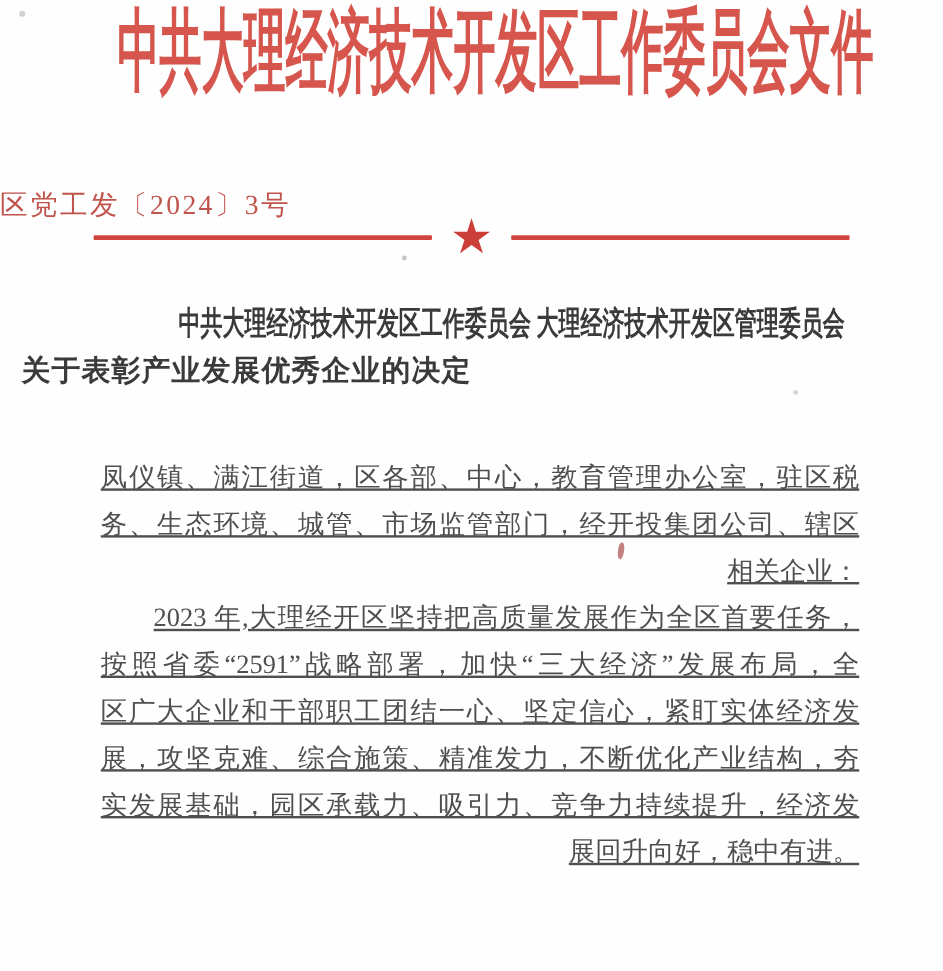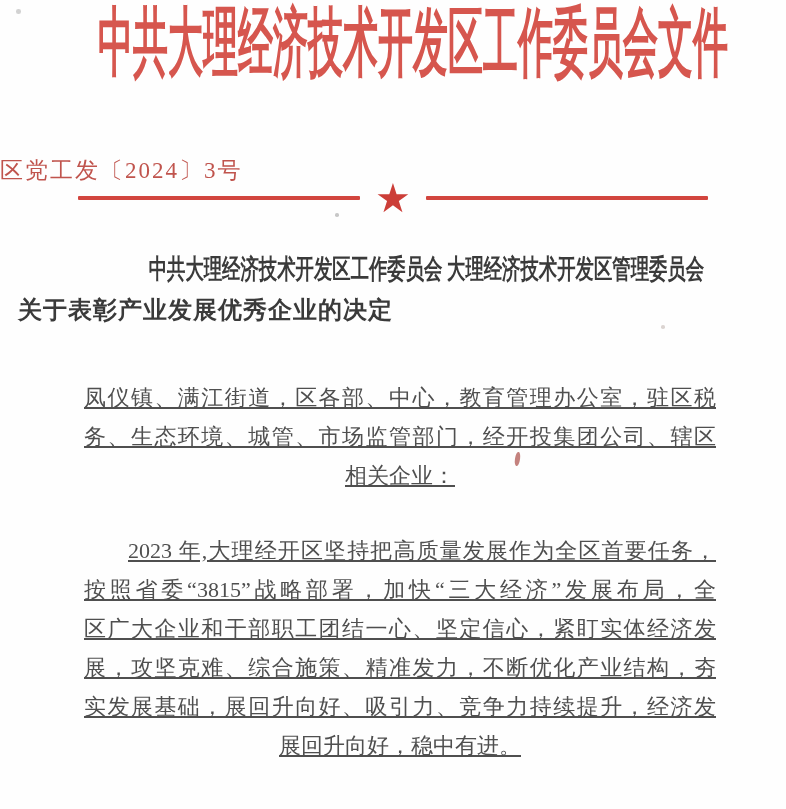--- a/index.html
+++ b/index.html
@@ -56,28 +56,28 @@
     margin-top:6px;font-size:24px;line-height:38px;font-weight:bold;
     letter-spacing:1px;white-space:nowrap;
   }
   
   .body{
     position:absolute;top:378px;left:84px;width:632px;
     color:var(--body-text);font-size:22px;text-decoration:underline;
   }
   .bl{
     height:39px;line-height:39px;white-space:nowrap;
-    overflow:visible;text-align:center;
+    overflow:visible;text-align:right;
   }
   .bl.fill{
     white-space:normal;text-align:justify;
     text-align-last:justify;
     -moz-text-align-last:justify;
   }
-  .bl.indent{padding-left:44px;margin-top:36px;}
+  .bl.indent{padding-left:44px;}
   
   .speck{position:absolute;border-radius:45%;}
   .speck-red{left:515px;top:452px;width:5px;height:14px;background:#c4827e;transform:rotate(8deg);}
   .speck-topleft{left:16px;top:9px;width:5px;height:5px;background:#bfbfbf;opacity:.7;}
   .speck-dot{left:335px;top:213px;width:4px;height:4px;background:#b9b9b9;opacity:.8;}
   .speck-faint{left:661px;top:325px;width:4px;height:4px;background:#d2c9c6;opacity:.8;}
 </style>
 </head>
 <body>
 
@@ -103,24 +103,24 @@
   </div>
 
   <div class="body">
     <div class="para">
       <div class="bl fill">凤仪镇、满江街道，区各部、中心，教育管理办公室，驻区税</div>
       <div class="bl fill">务、生态环境、城管、市场监管部门，经开投集团公司、辖区</div>
       <div class="bl">相关企业：</div>
     </div>
     <div class="para">
       <div class="bl fill indent">2023 年,大理经开区坚持把高质量发展作为全区首要任务，</div>
-      <div class="bl fill">按照省委“3815”战略部署，加快“三大经济”发展布局，全</div>
+      <div class="bl fill">按照省委“2591”战略部署，加快“三大经济”发展布局，全</div>
       <div class="bl fill">区广大企业和干部职工团结一心、坚定信心，紧盯实体经济发</div>
       <div class="bl fill">展，攻坚克难、综合施策、精准发力，不断优化产业结构，夯</div>
-      <div class="bl fill">实发展基础，展回升向好、吸引力、竞争力持续提升，经济发</div>
+      <div class="bl fill">实发展基础，园区承载力、吸引力、竞争力持续提升，经济发</div>
       <div class="bl">展回升向好，稳中有进。</div>
     </div>
   </div>
 
   <div class="speck speck-red"></div>
   <div class="speck speck-topleft"></div>
   <div class="speck speck-dot"></div>
   <div class="speck speck-faint"></div>
 
 </div>

